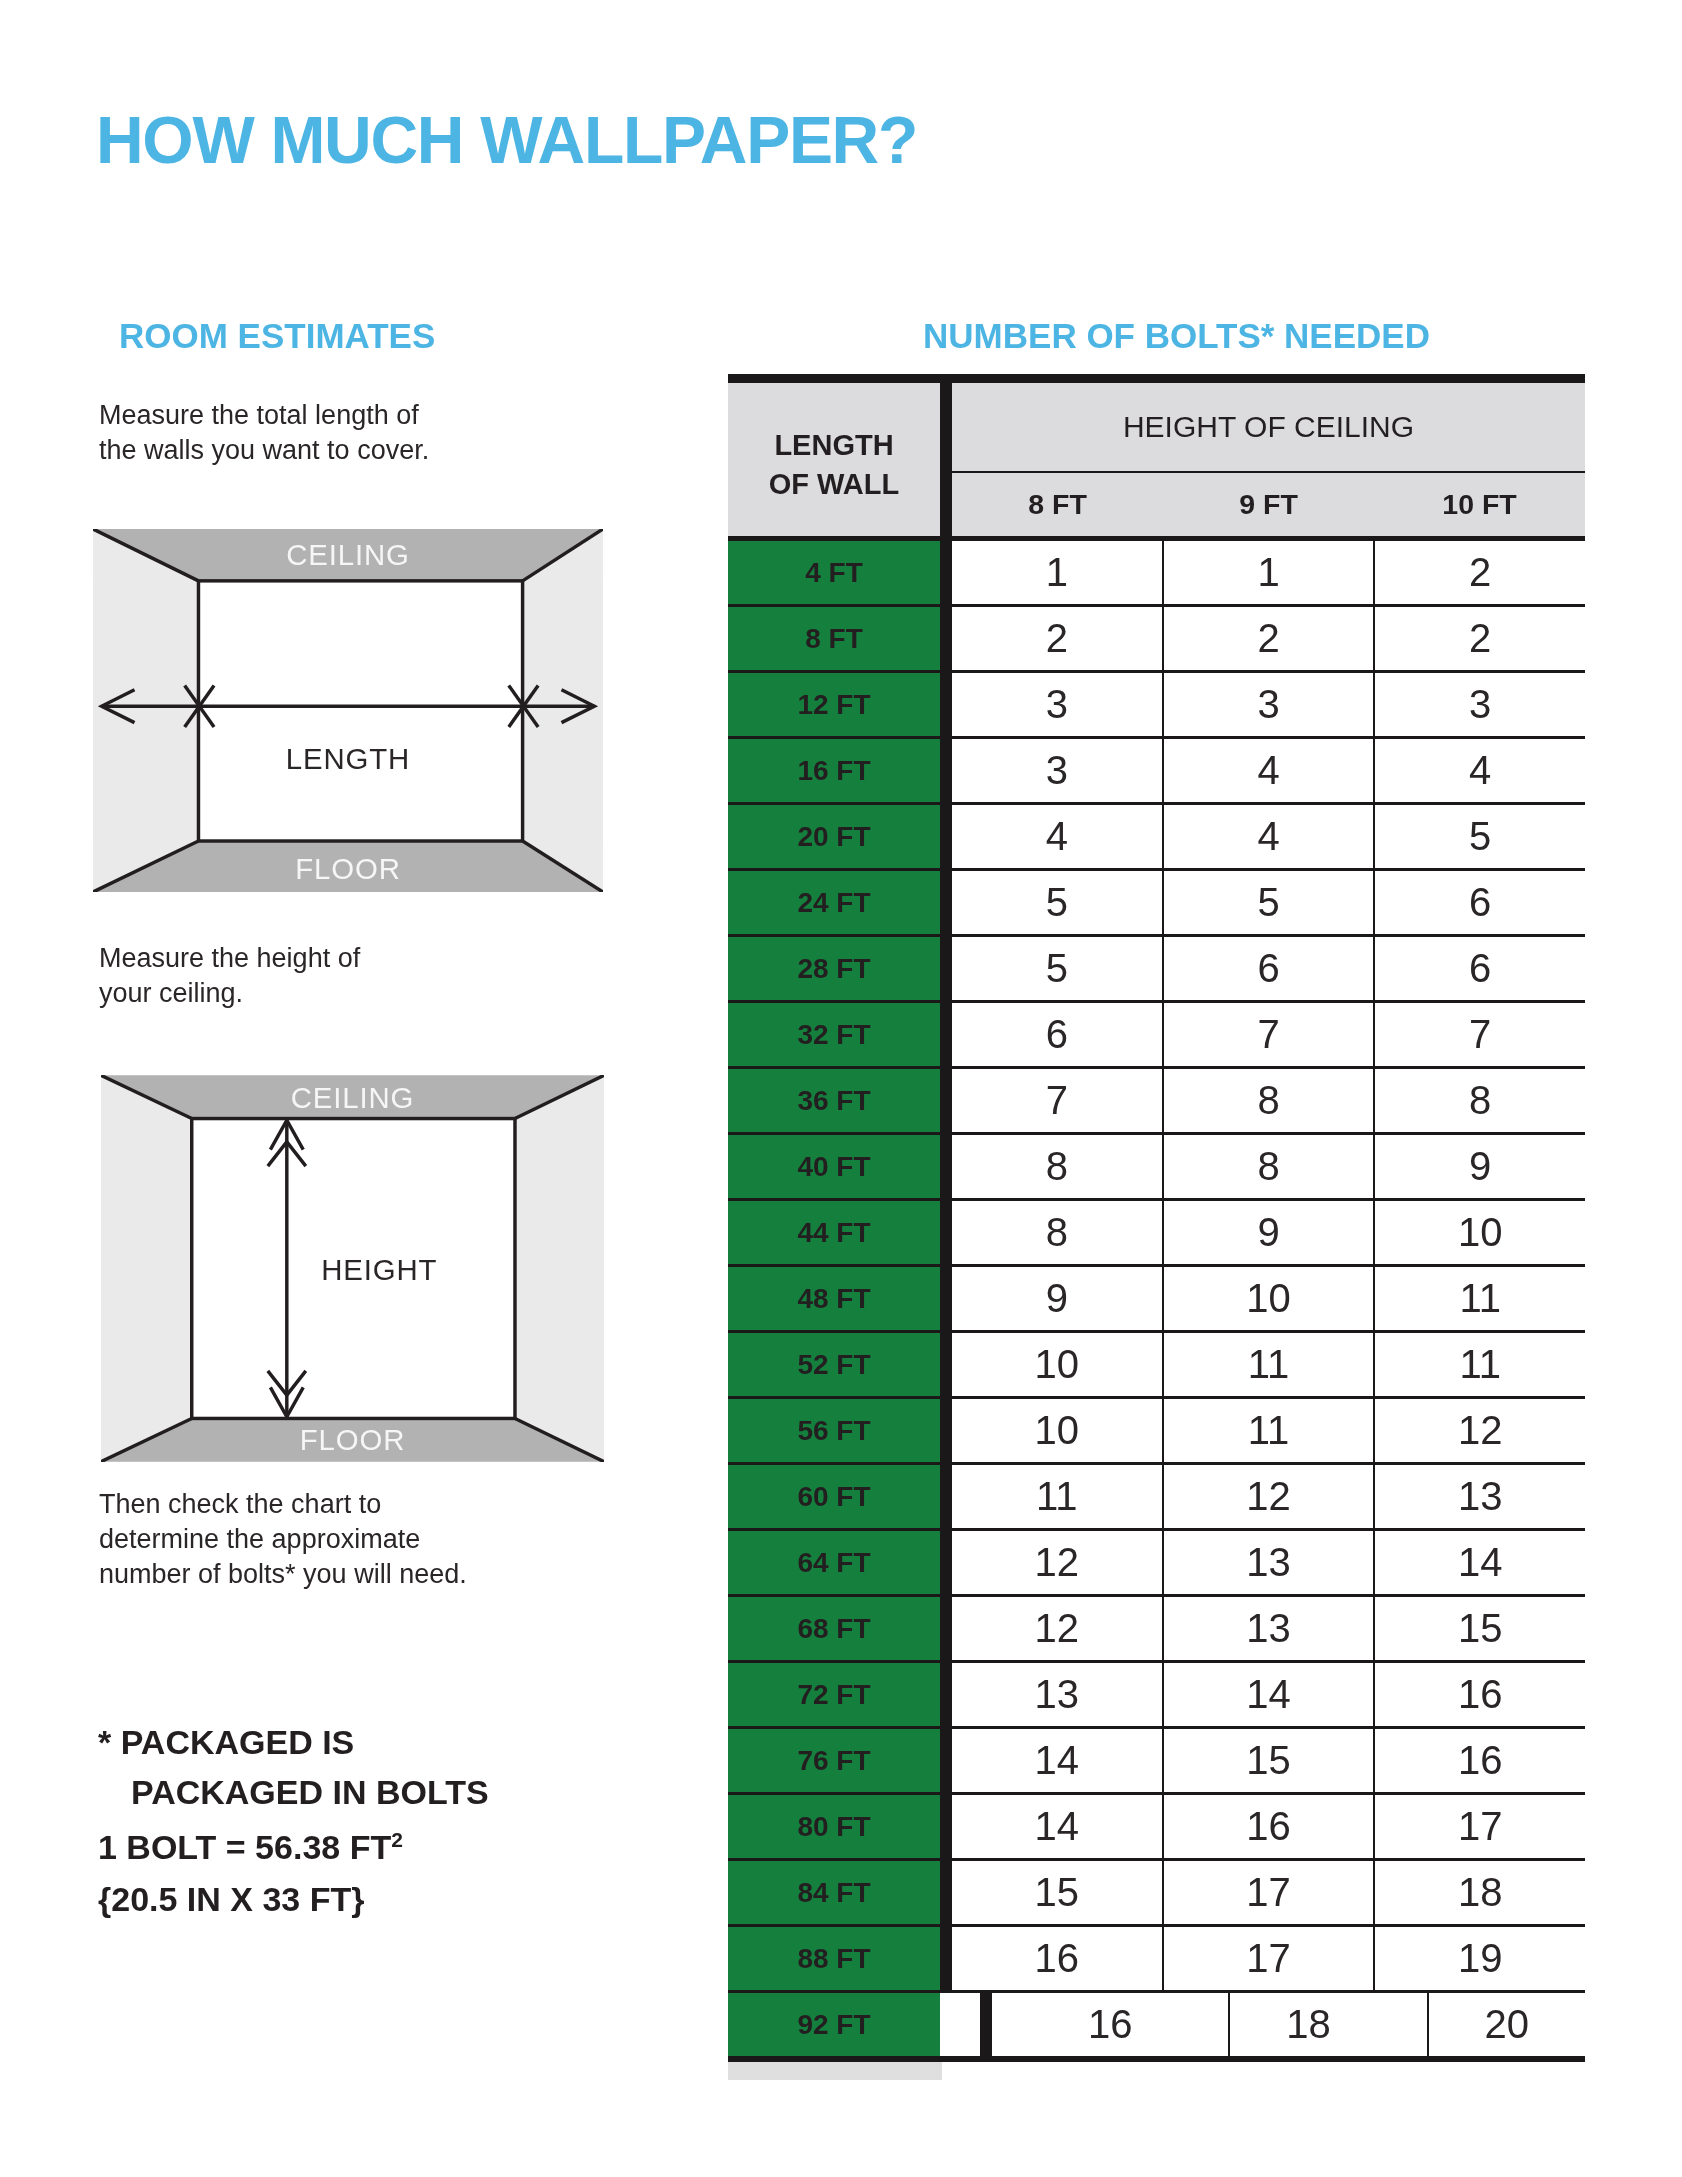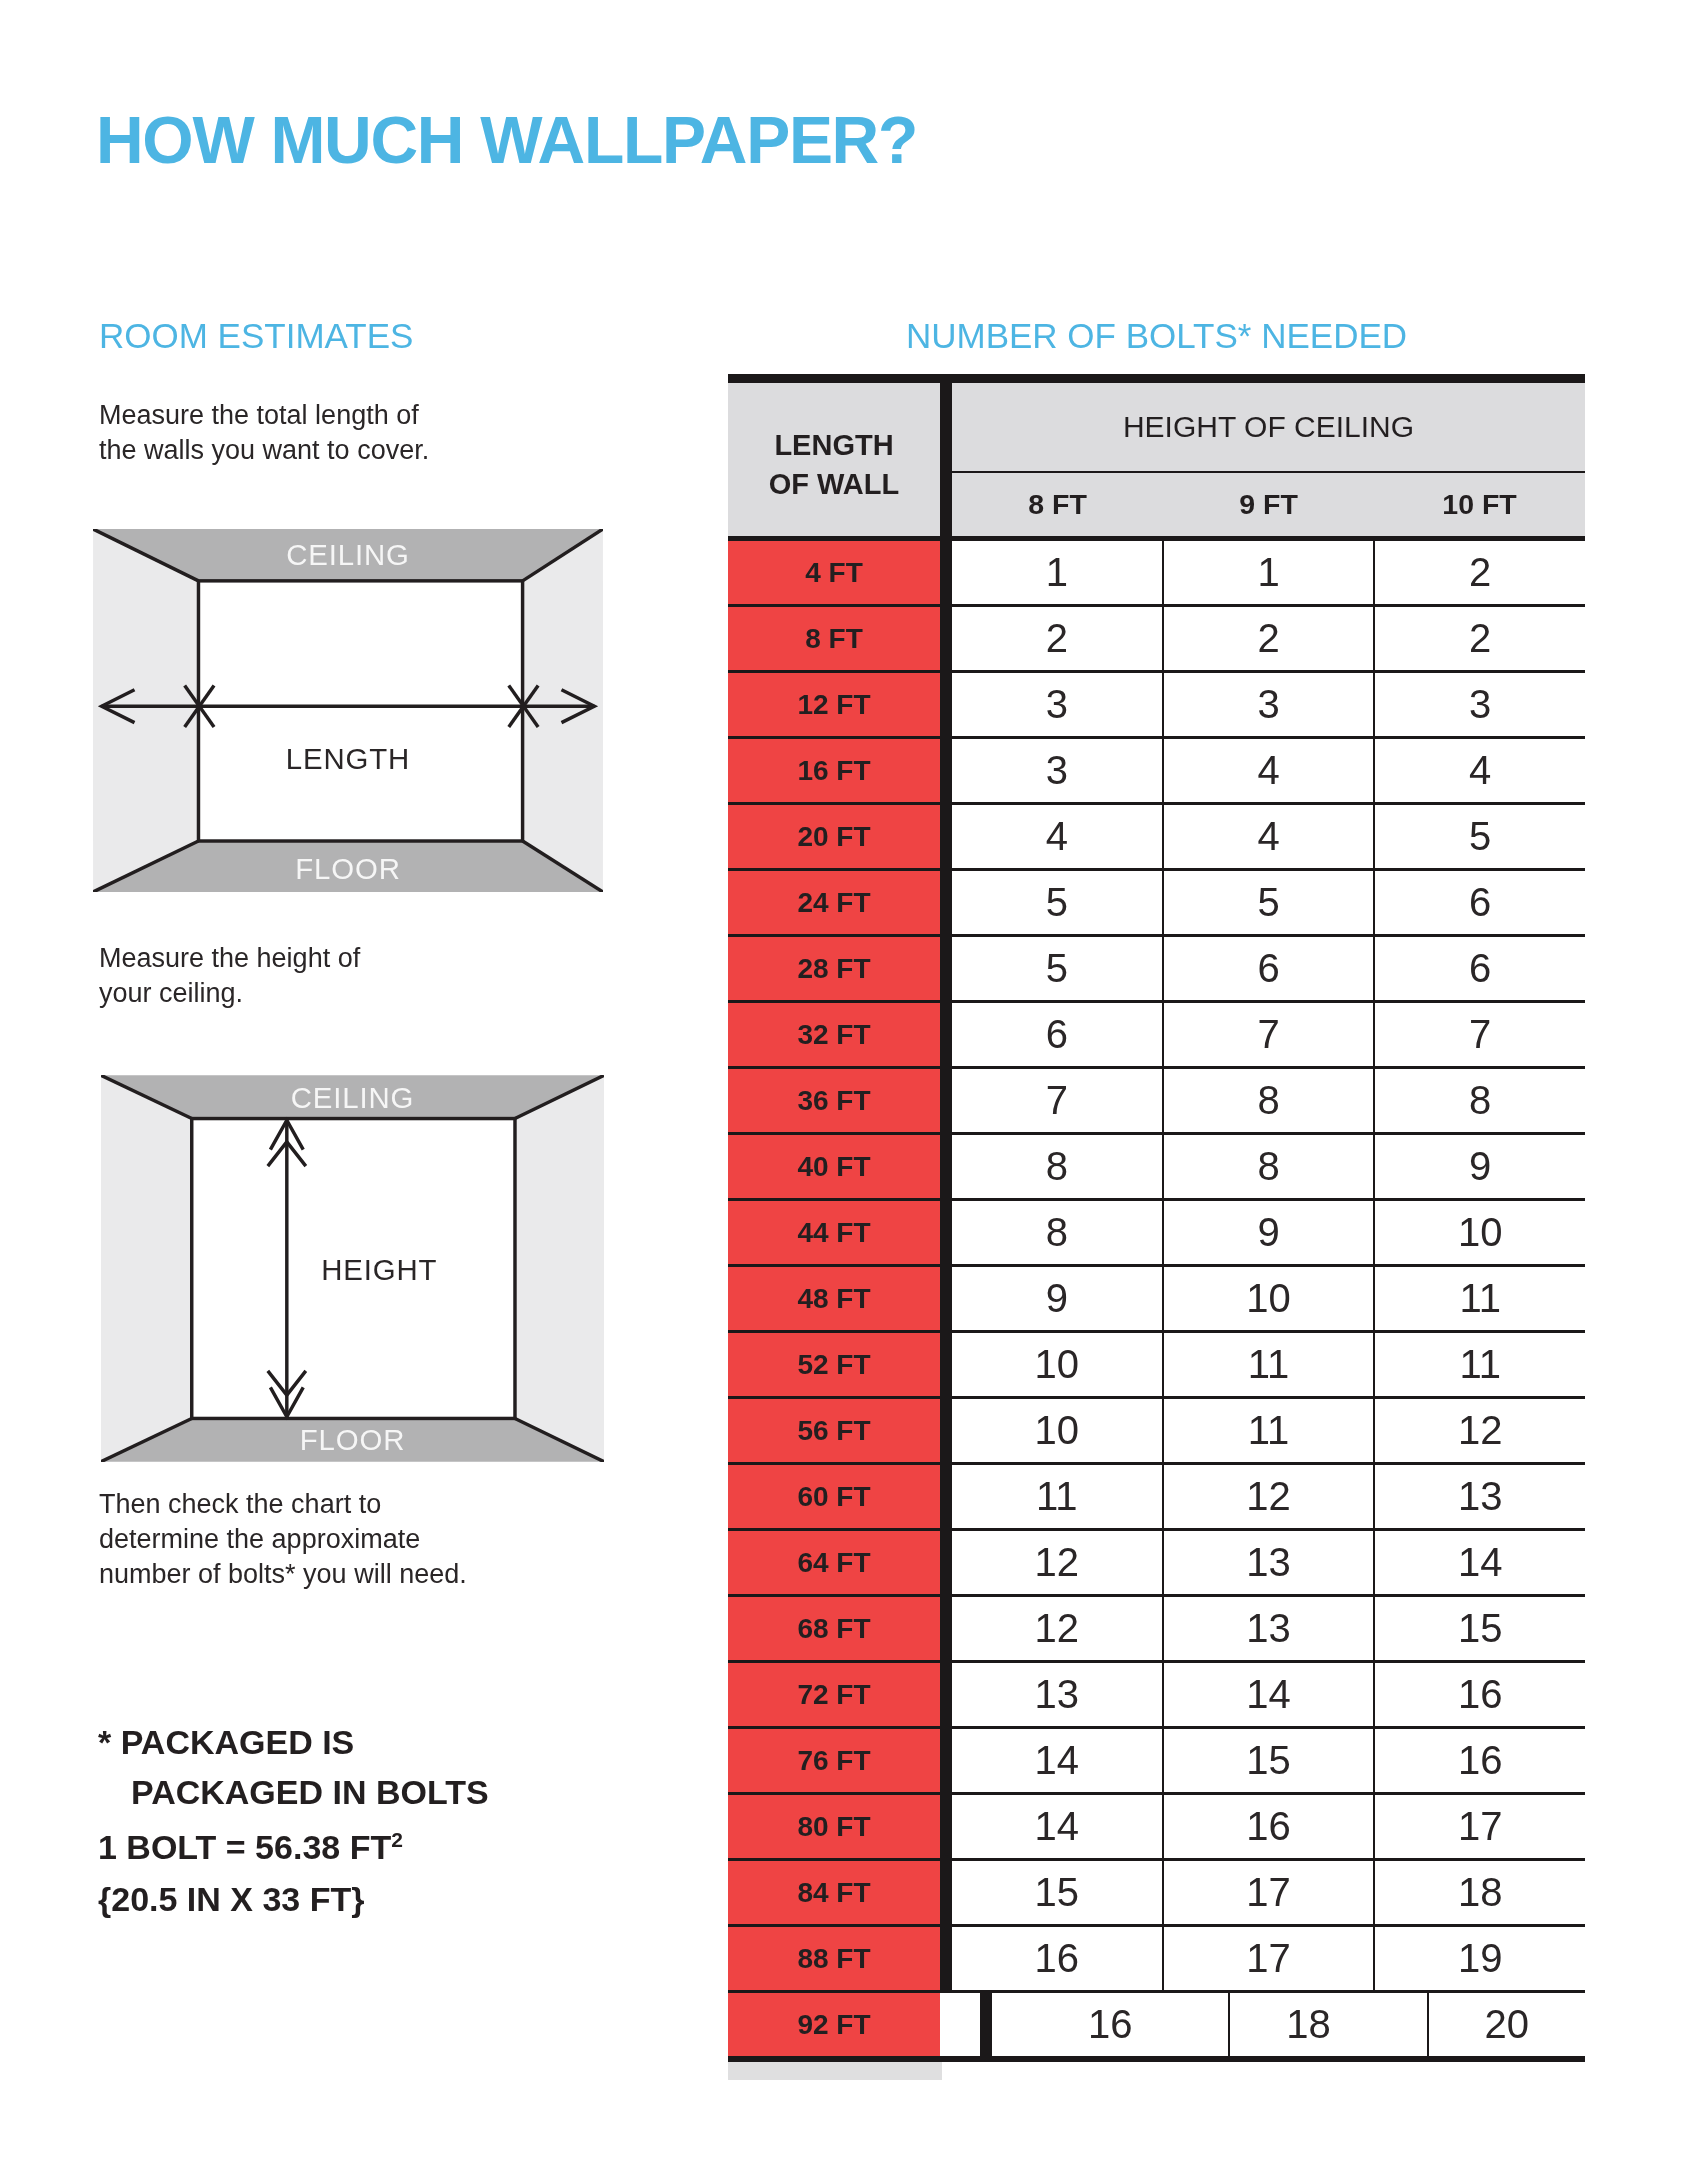--- a/index.html
+++ b/index.html
@@ -12,21 +12,21 @@
     color:#231f20;
     overflow:hidden;
   }
   .abs{position:absolute;}
   .page-title{
     left:96px; top:86px;
     font-size:66px; font-weight:bold; letter-spacing:-1.3px;
     color:#4db5e3; white-space:nowrap;margin-top:16px;
   }
   .section-heading{
-    font-size:35px; font-weight:normal; color:#4db5e3; white-space:nowrap;
+    font-size:35px; font-weight:bold; color:#4db5e3; white-space:nowrap;margin-left:20px;
   }
   .room-estimates{ left:99px; top:316px; }
   .bolts-heading{ left:728px; top:316px; width:857px; text-align:center; }
   .para{ font-size:27px; line-height:35px; color:#2a2627; }
   .para1{ left:99px; top:398px; }
   .para2{ left:99px; top:941px; }
   .para3{ left:99px; top:1487px; }
   .footnote{
     left:98px; top:1717px; font-size:34px; font-weight:bold; line-height:50px;
     color:#231f20;
@@ -57,21 +57,21 @@
   .t-h-sep{ height:2.6px; background:#1b1819; }
   .t-h-sub{ height:63px; background:#dcdcde; display:flex; }
   .t-h-sub span{
     flex:1; display:flex; align-items:center; justify-content:center;
     font-weight:bold; font-size:28.5px; color:#231f20;
   }
   .t-hborder{ height:5.2px; background:#1b1819; }
   .t-row{ display:flex; height:63px; border-bottom:3.5px solid #1b1819; }
   .t-row.last{ border-bottom:none;gap:40px; }
   .t-r-label{
-    width:212px; flex:0 0 auto; background:#ef4444;
+    width:212px; flex:0 0 auto; background:#15803d;
     display:flex; align-items:center; justify-content:center;
     font-weight:bold; font-size:28px; color:#231f20;
   }
   .t-cell{
     flex:1; background:#ffffff; display:flex; align-items:center; justify-content:center;
     font-size:40px; font-weight:normal; color:#2a2627;
   }
   .t-cell + .t-cell{ border-left:2.6px solid #1b1819; }
   .t-botborder{ height:6px; background:#1b1819; }
   .t-strip{ height:17.3px; width:214px; background:#dfdfe0; }

